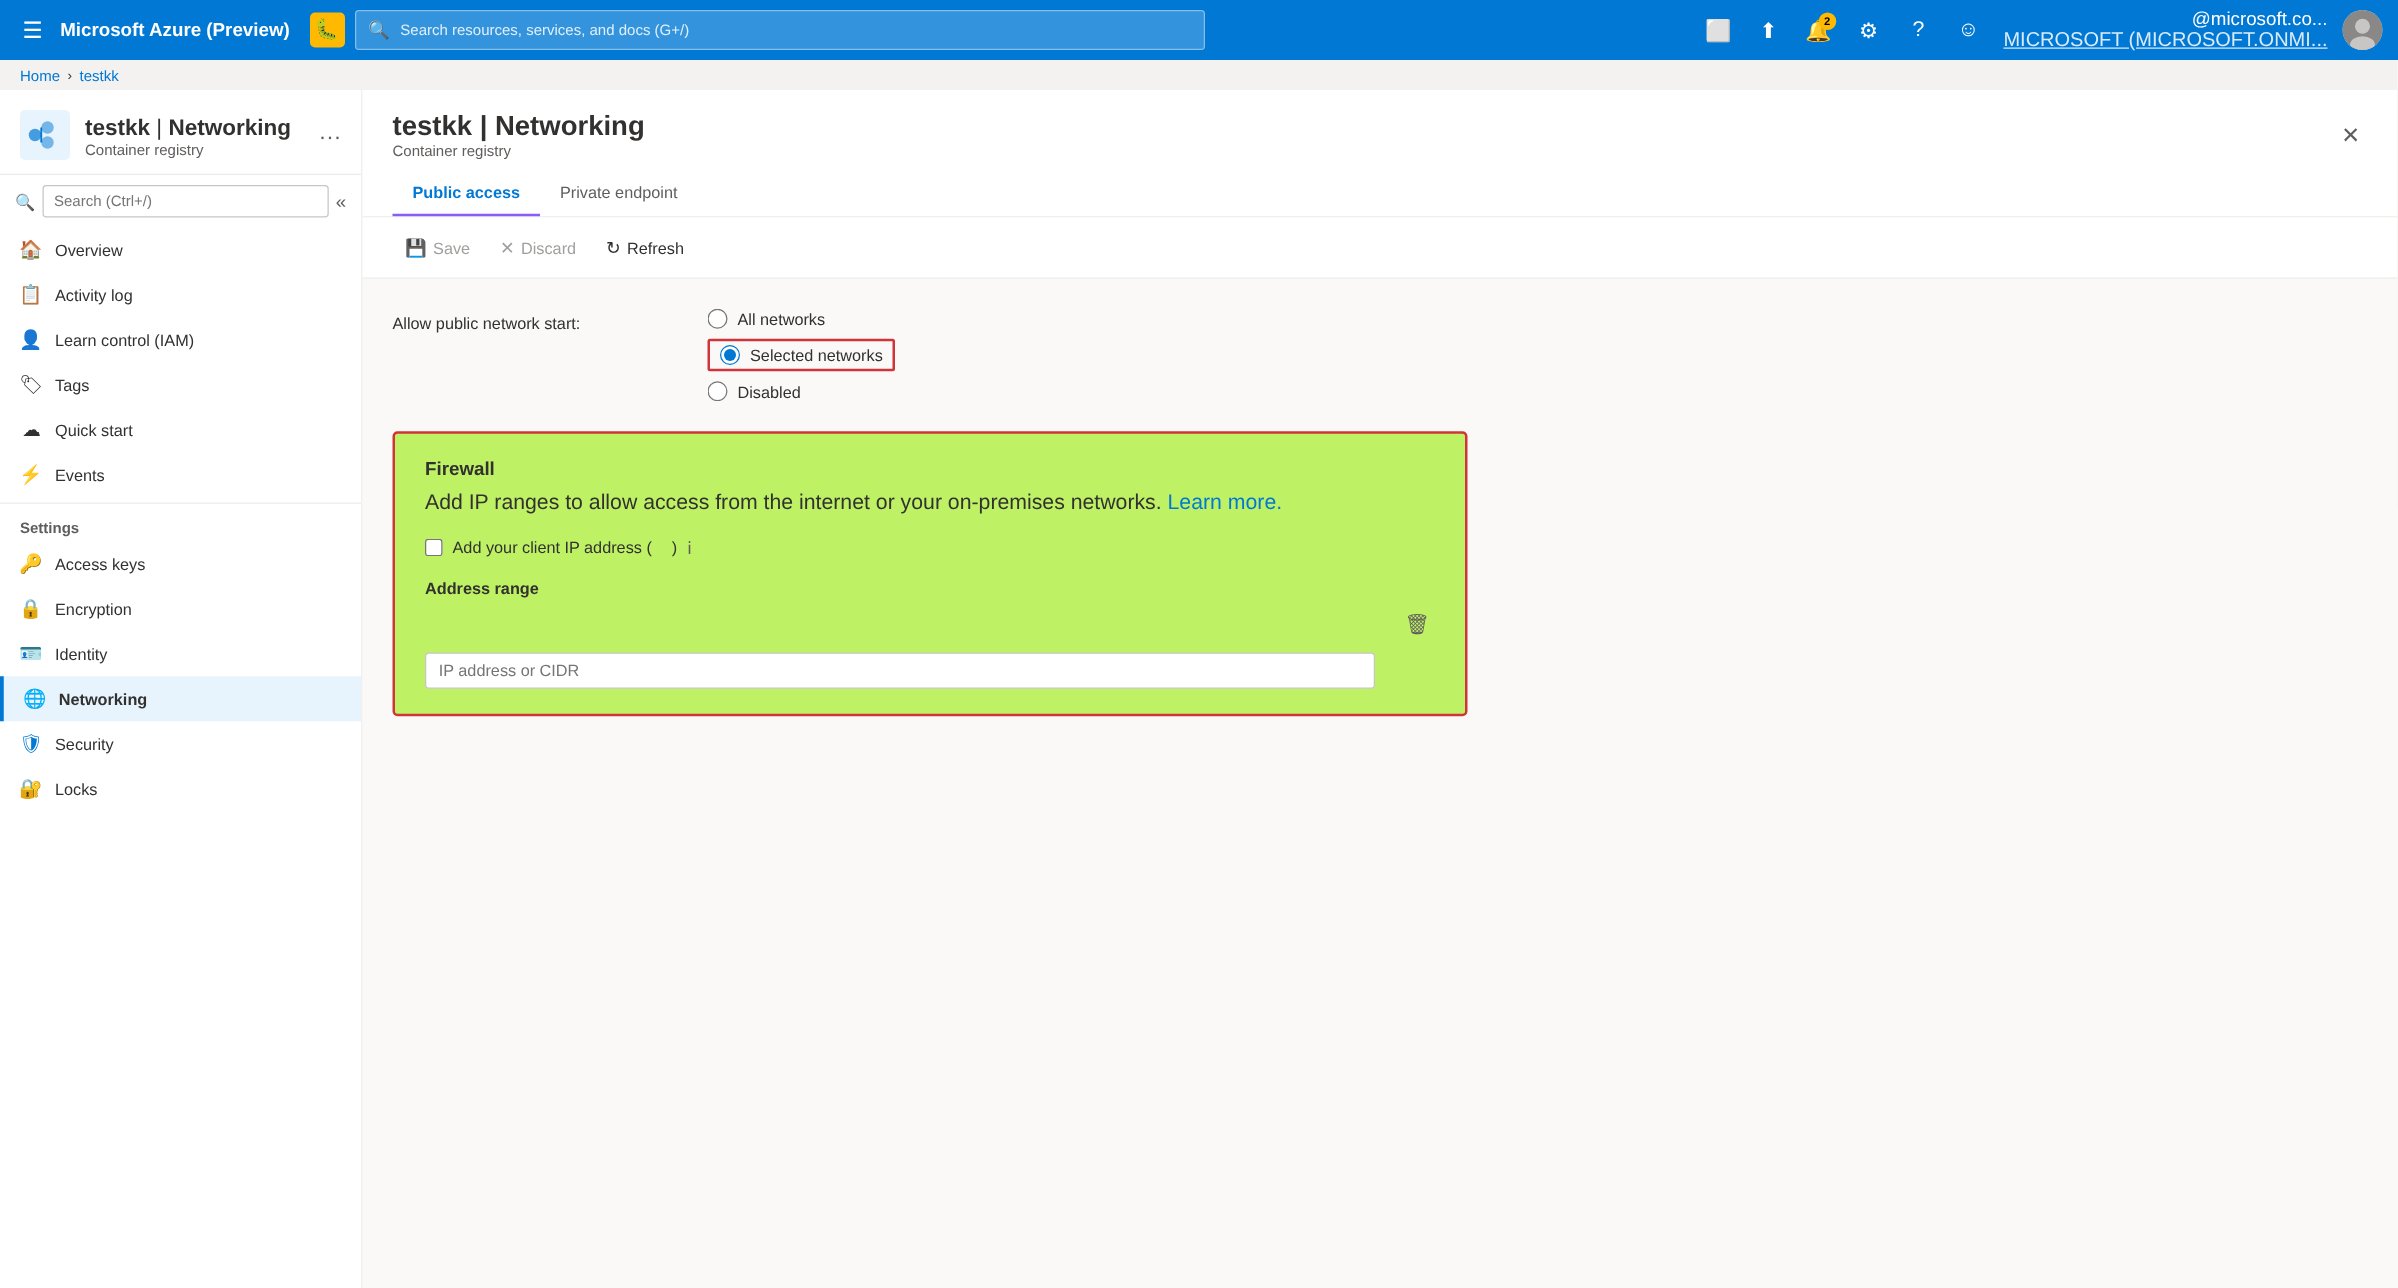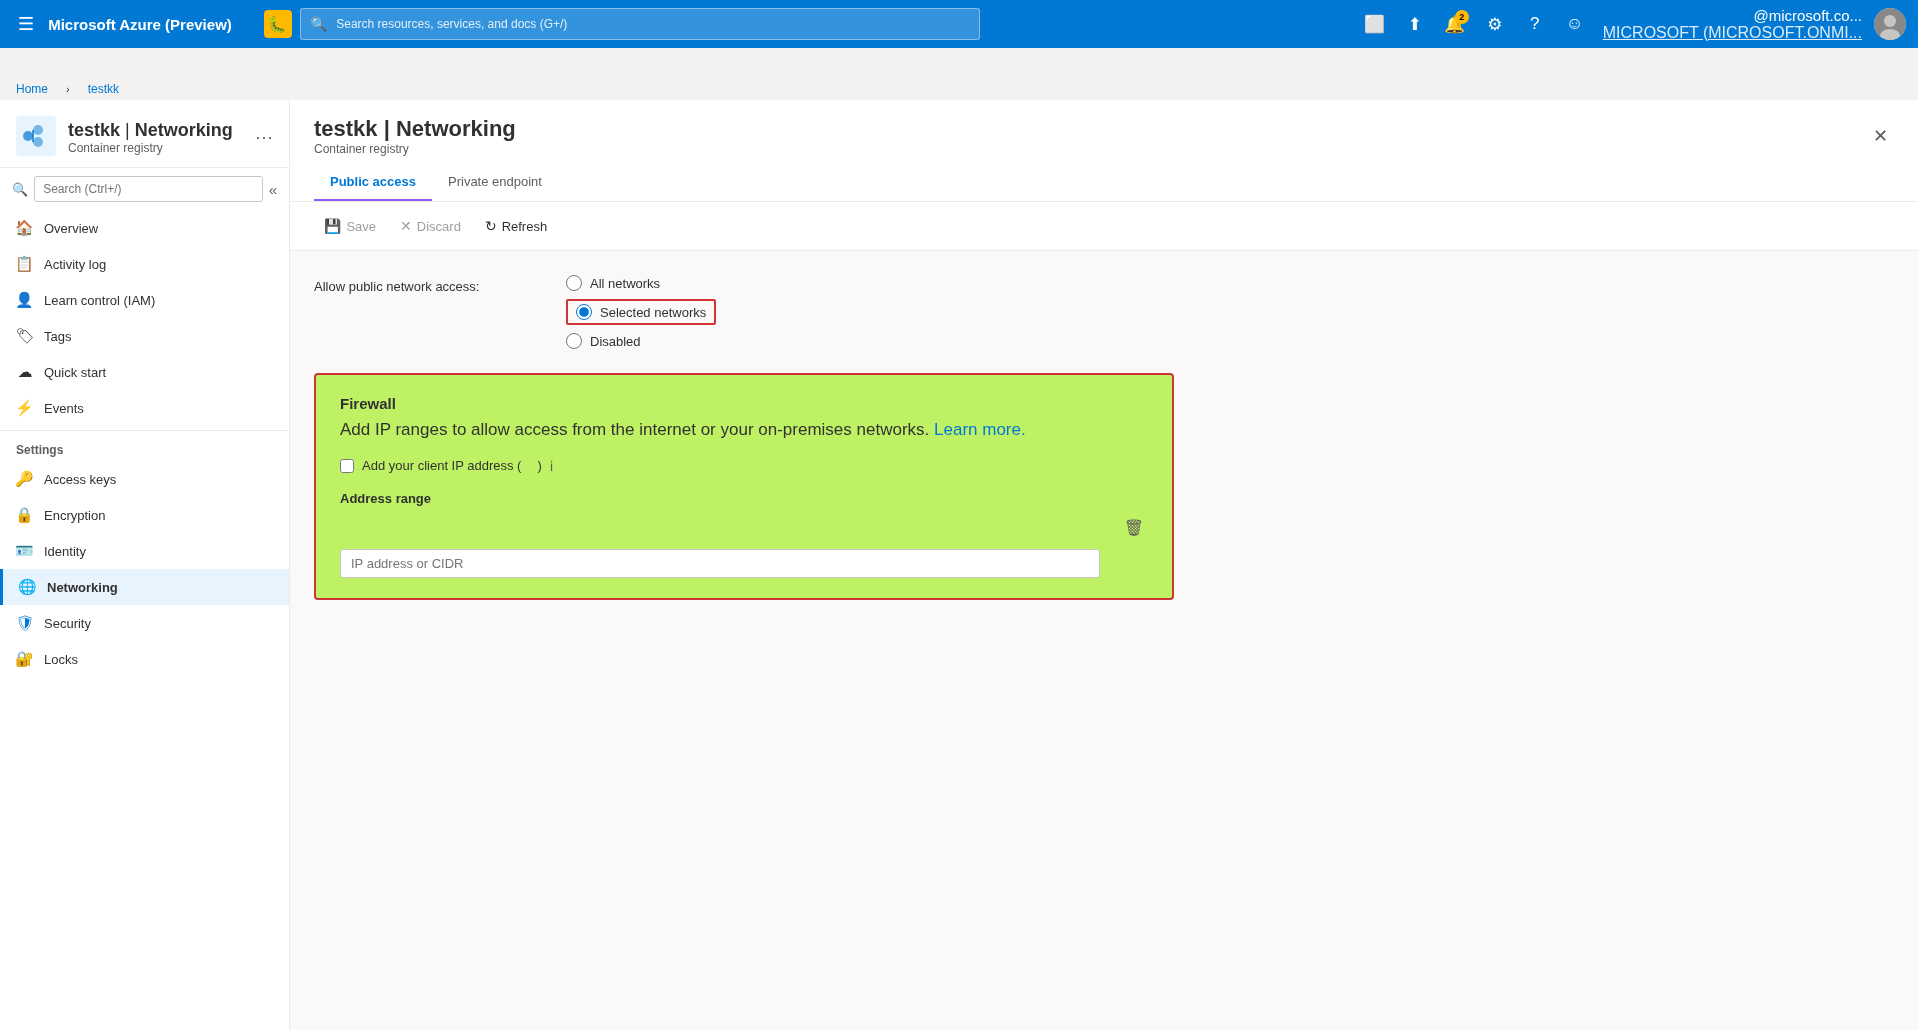--- a/index.html
+++ b/index.html
@@ -4,34 +4,34 @@
   <style>
     * { box-sizing: border-box; margin: 0; padding: 0; }
     body { font-family: 'Segoe UI', sans-serif; font-size: 13px; background: #f3f2f1; color: #323130; }
 
     
     .topnav {
       display: flex; align-items: center; background: #0078d4; color: white;
       height: 48px; padding: 0 12px; gap: 8px; position: fixed; top: 0; left: 0; right: 0; z-index: 100;
     }
     .topnav-hamburger { font-size: 18px; cursor: pointer; padding: 6px; }
-    .topnav-logo { font-size: 15px; font-weight: 600; margin-right: 24px; white-space: nowrap; }
+    .topnav-logo { font-size: 15px; font-weight: 600; margin-right: 8px; white-space: nowrap; }
     .topnav-bug { background: #ffb900; border-radius: 4px; width: 28px; height: 28px; display: flex; align-items: center; justify-content: center; font-size: 16px; }
     .topnav-search {
       flex: 1; max-width: 680px; background: rgba(255,255,255,0.2); border: 1px solid rgba(255,255,255,0.4);
       border-radius: 3px; display: flex; align-items: center; padding: 0 10px; height: 32px; color: white;
     }
     .topnav-search span { font-size: 12px; opacity: 0.85; }
     .topnav-icons { margin-left: auto; display: flex; align-items: center; gap: 4px; }
     .topnav-icon { width: 36px; height: 36px; display: flex; align-items: center; justify-content: center; cursor: pointer; border-radius: 3px; font-size: 17px; color: white; position: relative; }
     .topnav-badge { position: absolute; top: 4px; right: 4px; background: #ffb900; color: #000; font-size: 9px; font-weight: 700; border-radius: 50%; width: 14px; height: 14px; display: flex; align-items: center; justify-content: center; }
     .topnav-avatar { width: 32px; height: 32px; border-radius: 50%; background: #c8c6c4; overflow: hidden; margin-left: 8px; }
 
     
-    .breadcrumb { padding: 10px 16px 4px 16px; font-size: 12px; color: #0078d4; display: flex; align-items: center; gap: 18px; margin-top: 72px; }
+    .breadcrumb { padding: 10px 16px 4px 16px; font-size: 12px; color: #0078d4; display: flex; align-items: center; gap: 6px; margin-top: 44px; }
     .breadcrumb a { color: #0078d4; text-decoration: none; cursor: pointer; }
     .breadcrumb-sep { color: #323130; font-size: 11px; }
 
     
     .app-layout { display: flex; margin-top: 0; height: calc(100vh - 48px); }
 
     
     .sidebar {
       width: 290px; min-width: 290px; background: white; border-right: 1px solid #edebe9;
       display: flex; flex-direction: column; overflow-y: auto; padding-bottom: 20px;
@@ -277,21 +277,21 @@
       <button class="toolbar-btn">
         <span class="btn-icon">↻</span>
         <span>Refresh</span>
       </button>
     </div>
 
     <div class="content-area">
 
       <div class="form-section">
         <div class="form-row">
-          <div class="form-label">Allow public network access:</div>
+          <div class="form-label">Allow public network start:</div>
           <div class="radio-group">
 
             <label class="radio-item">
               <input type="radio" name="network-access" style="">
               <span>All networks</span>
             </label>
 
             <div class="selected-networks-highlight">
               <label class="radio-item">
                 <input type="radio" name="network-access" checked="" style="">

